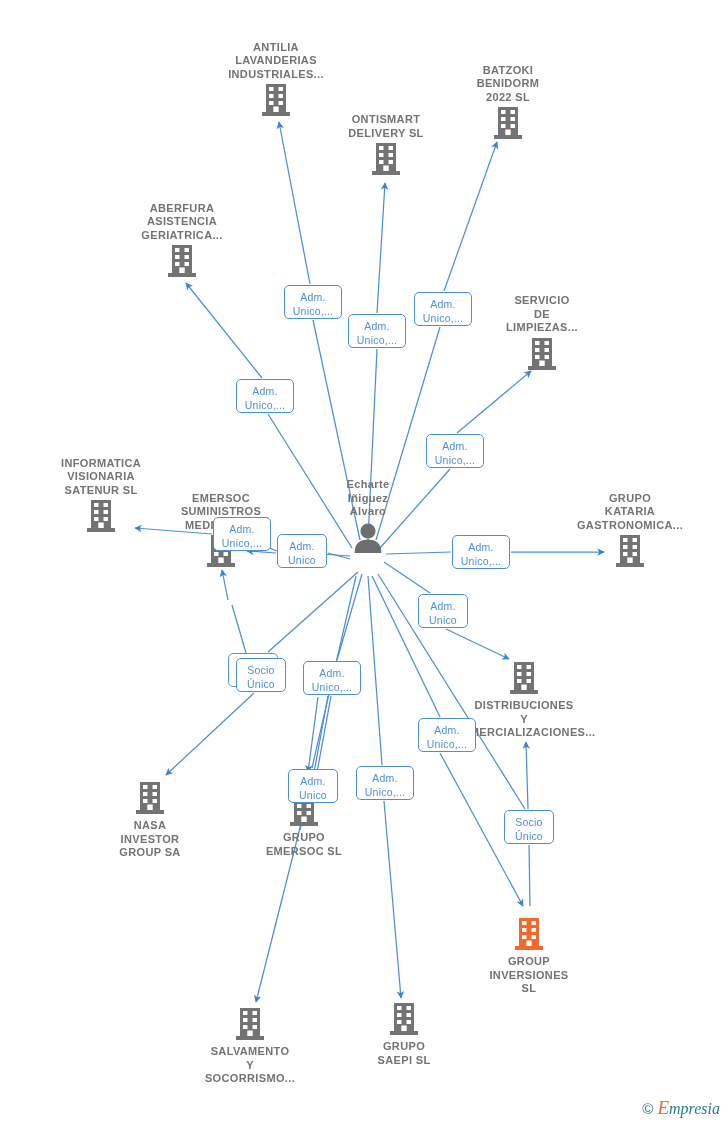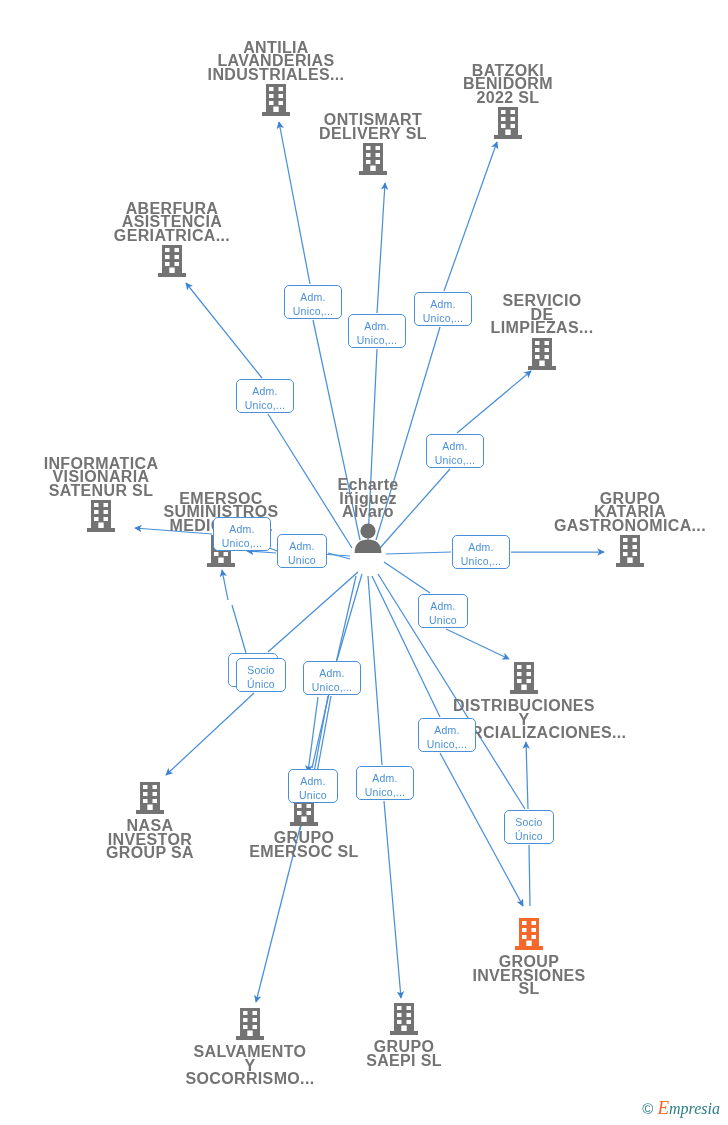--- a/index.html
+++ b/index.html
@@ -2,21 +2,21 @@
 <html><head>
 <meta charset="utf-8">
 <style>
   html,body{margin:0;padding:0;background:#ffffff;}
   body{font-family:"Liberation Sans","DejaVu Sans",sans-serif;}
   #canvas{position:relative;width:728px;height:1125px;background:#fff;overflow:hidden;}
   #edges{position:absolute;left:0;top:0;width:728px;height:1125px;pointer-events:none;}
 
   .node{position:absolute;display:flex;flex-direction:column;align-items:center;width:140px;}
   .node .lbl{
-    font-size:16px;line-height:13.5px;color:#737373;text-align:center;
+    font-size:11px;line-height:13.5px;color:#737373;text-align:center;
     letter-spacing:.35px;font-weight:600;white-space:pre-line;
   }
   .node .lbl.below{margin-top:4px;}
   .node .ico{line-height:0;}
 
   .badge{
     position:absolute;box-sizing:border-box;
     border:1.3px solid #4a90d9;border-radius:5px;background:#ffffff;
     color:#4a90d9;font-size:10.5px;line-height:14px;text-align:center;
     padding:4px 5px 4px 5px;letter-spacing:.2px;white-space:pre-line;
@@ -111,21 +111,21 @@
             <rect x="8" y="4" width="4.5" height="4" fill="#fff"></rect>
             <rect x="17.5" y="4" width="4.5" height="4" fill="#fff"></rect>
             <rect x="8" y="11" width="4.5" height="4" fill="#fff"></rect>
             <rect x="17.5" y="11" width="4.5" height="4" fill="#fff"></rect>
             <rect x="8" y="18" width="4.5" height="4" fill="#fff"></rect>
             <rect x="17.5" y="18" width="4.5" height="4" fill="#fff"></rect>
             <rect x="12.3" y="23.5" width="5.4" height="5.5" fill="#fff"></rect>
             <rect x="1" y="29" width="28" height="4" fill="#737373"></rect>
           </svg></div>
       </div>
-      <div class="node" style="left: 303px; top: 113px;">
+      <div class="node" style="left: 316px; top: 113px;">
         <div class="lbl">ONTISMART
 DELIVERY  SL</div>
         <div class="ico" style="margin-top: 2px;"><svg width="30" height="34" viewBox="0 0 30 34">
             <rect x="5" y="1" width="20" height="28" fill="#737373"></rect>
             <rect x="8" y="4" width="4.5" height="4" fill="#fff"></rect>
             <rect x="17.5" y="4" width="4.5" height="4" fill="#fff"></rect>
             <rect x="8" y="11" width="4.5" height="4" fill="#fff"></rect>
             <rect x="17.5" y="11" width="4.5" height="4" fill="#fff"></rect>
             <rect x="8" y="18" width="4.5" height="4" fill="#fff"></rect>
             <rect x="17.5" y="18" width="4.5" height="4" fill="#fff"></rect>
@@ -142,21 +142,21 @@
             <rect x="8" y="4" width="4.5" height="4" fill="#fff"></rect>
             <rect x="17.5" y="4" width="4.5" height="4" fill="#fff"></rect>
             <rect x="8" y="11" width="4.5" height="4" fill="#fff"></rect>
             <rect x="17.5" y="11" width="4.5" height="4" fill="#fff"></rect>
             <rect x="8" y="18" width="4.5" height="4" fill="#fff"></rect>
             <rect x="17.5" y="18" width="4.5" height="4" fill="#fff"></rect>
             <rect x="12.3" y="23.5" width="5.4" height="5.5" fill="#fff"></rect>
             <rect x="1" y="29" width="28" height="4" fill="#737373"></rect>
           </svg></div>
       </div>
-      <div class="node" style="left: 102px; top: 201.5px;">
+      <div class="node" style="left: 112px; top: 201.5px;">
         <div class="lbl">ABERFURA
 ASISTENCIA
 GERIATRICA...</div>
         <div class="ico" style="margin-top: 2px;"><svg width="30" height="34" viewBox="0 0 30 34">
             <rect x="5" y="1" width="20" height="28" fill="#737373"></rect>
             <rect x="8" y="4" width="4.5" height="4" fill="#fff"></rect>
             <rect x="17.5" y="4" width="4.5" height="4" fill="#fff"></rect>
             <rect x="8" y="11" width="4.5" height="4" fill="#fff"></rect>
             <rect x="17.5" y="11" width="4.5" height="4" fill="#fff"></rect>
             <rect x="8" y="18" width="4.5" height="4" fill="#fff"></rect>

